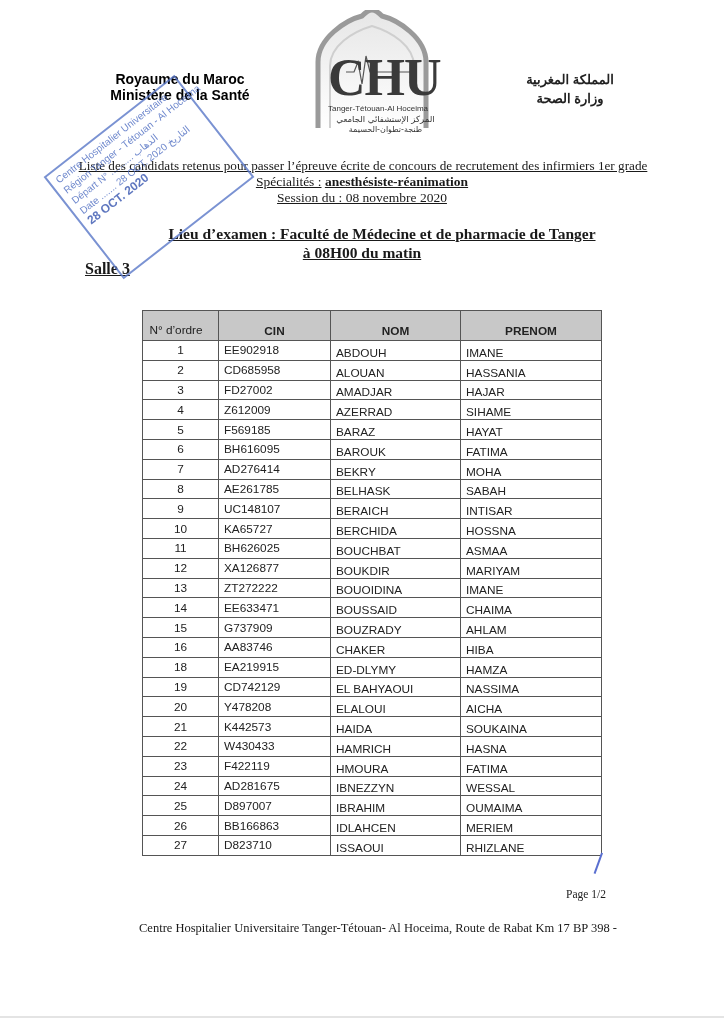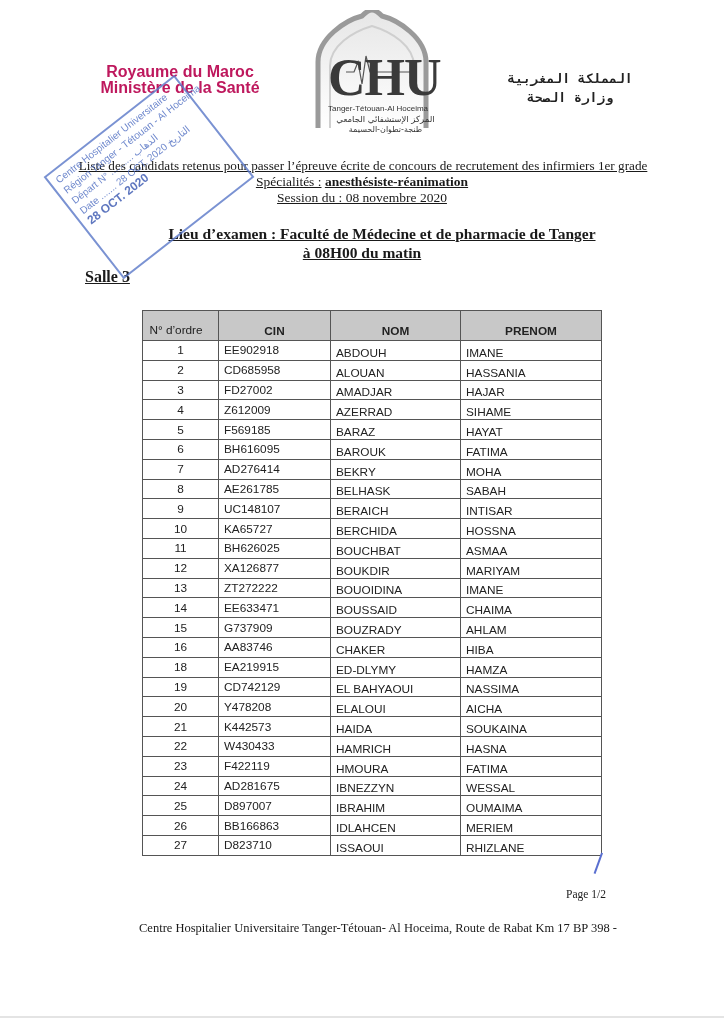--- a/index.html
+++ b/index.html
@@ -1,32 +1,32 @@
 <!DOCTYPE html>
 <html><head>
 <meta charset="utf-8">
 <style>
   html,body{margin:0;padding:0;background:#fff;}
   body{width:724px;height:1024px;position:relative;overflow:hidden;font-family:"Liberation Serif",serif;color:#1a1a1a;}
   .abs{position:absolute;}
-  .left-head{left:100px;top:64px;width:160px;text-align:center;font-family:"Liberation Sans",sans-serif;font-weight:bold;font-size:16px;line-height:16px;color:#be185d;}
-  .right-head{left:505px;top:70px;width:130px;text-align:center;font-family:Liberation Mono, monospace;font-weight:bold;font-size:13px;line-height:19px;color:#222;direction:rtl;}
+  .left-head{left:100px;top:71px;width:160px;text-align:center;font-family:"Liberation Sans",sans-serif;font-weight:bold;font-size:14px;line-height:16px;color:#000000;}
+  .right-head{left:505px;top:70px;width:130px;text-align:center;font-family:Liberation Sans, sans-serif;font-weight:bold;font-size:13px;line-height:19px;color:#222;direction:rtl;}
   .logo{left:306px;top:10px;width:160px;height:120px;}
   .logo-arch{position:absolute;left:0;top:0;width:150px;height:118px;}
   .logo-text{position:absolute;left:22px;top:42px;font-family:"Liberation Serif",serif;font-weight:bold;font-size:52px;letter-spacing:-1px;color:#3a3a3a;line-height:52px;}
   .logo-sub{position:absolute;left:22px;top:94px;font-family:"Liberation Sans",sans-serif;font-size:8px;color:#333;white-space:nowrap;}
   .logo-ar1{position:absolute;left:22px;top:104px;font-family:"DejaVu Sans",sans-serif;font-size:8.5px;font-weight:normal;color:#333;direction:rtl;white-space:nowrap;width:115px;text-align:center;}
   .logo-ar2{position:absolute;left:22px;top:115px;font-family:"DejaVu Sans",sans-serif;font-size:8px;color:#333;direction:rtl;white-space:nowrap;width:115px;text-align:center;}
   .title-line{left:38px;top:158px;width:650px;text-align:center;font-size:13.2px;text-decoration:underline;white-space:nowrap;}
   .spec-line{left:0;top:174px;width:724px;text-align:center;font-size:13.5px;}
   .spec-line .u{text-decoration:underline;}
   .session-line{left:0;top:190px;width:724px;text-align:center;font-size:13.5px;text-decoration:underline;}
   .lieu-line{left:0;top:225px;width:724px;text-align:center;font-size:15.5px;font-weight:bold;text-decoration:underline;padding-left:20px;}
   .heure-line{left:0;top:244px;width:724px;text-align:center;font-size:15.5px;font-weight:bold;text-decoration:underline;}
-  .salle{left:85px;top:268px;font-size:16px;font-weight:bold;text-decoration:underline;}
+  .salle{left:85px;top:260px;font-size:16px;font-weight:bold;text-decoration:underline;}
   table.list{position:absolute;left:142px;top:310px;border-collapse:collapse;font-family:"Liberation Sans",sans-serif;font-size:11.8px;color:#222;}
   table.list th,table.list td{border:1px solid #555;padding:0 5px;height:18.8px;white-space:nowrap;}
   table.list th{background:#c8c8c8;height:26px;text-align:center;font-weight:bold;vertical-align:bottom;padding-bottom:2px;}
   table.list th.c0{font-weight:normal;text-align:center;padding:0 12px 3px 3px;}
   table.list td.c0{text-align:center;}
   .c0{width:60px;} .c1{width:101px;} .c2{width:119px;} .c3{width:130px;}
   td.c2, td.c3{vertical-align:bottom;}
   .stamp{left:66px;top:112px;width:150px;height:120px;transform:rotate(-38deg);transform-origin:center;border:2px solid #5a78c8;color:#4a6ac0;font-family:"Liberation Sans",sans-serif;font-size:10px;line-height:13px;padding:3px 6px;opacity:0.8;}
   .stamp div{white-space:nowrap;}
   .stamp .date{font-weight:bold;font-size:12px;color:#3856b0;}

